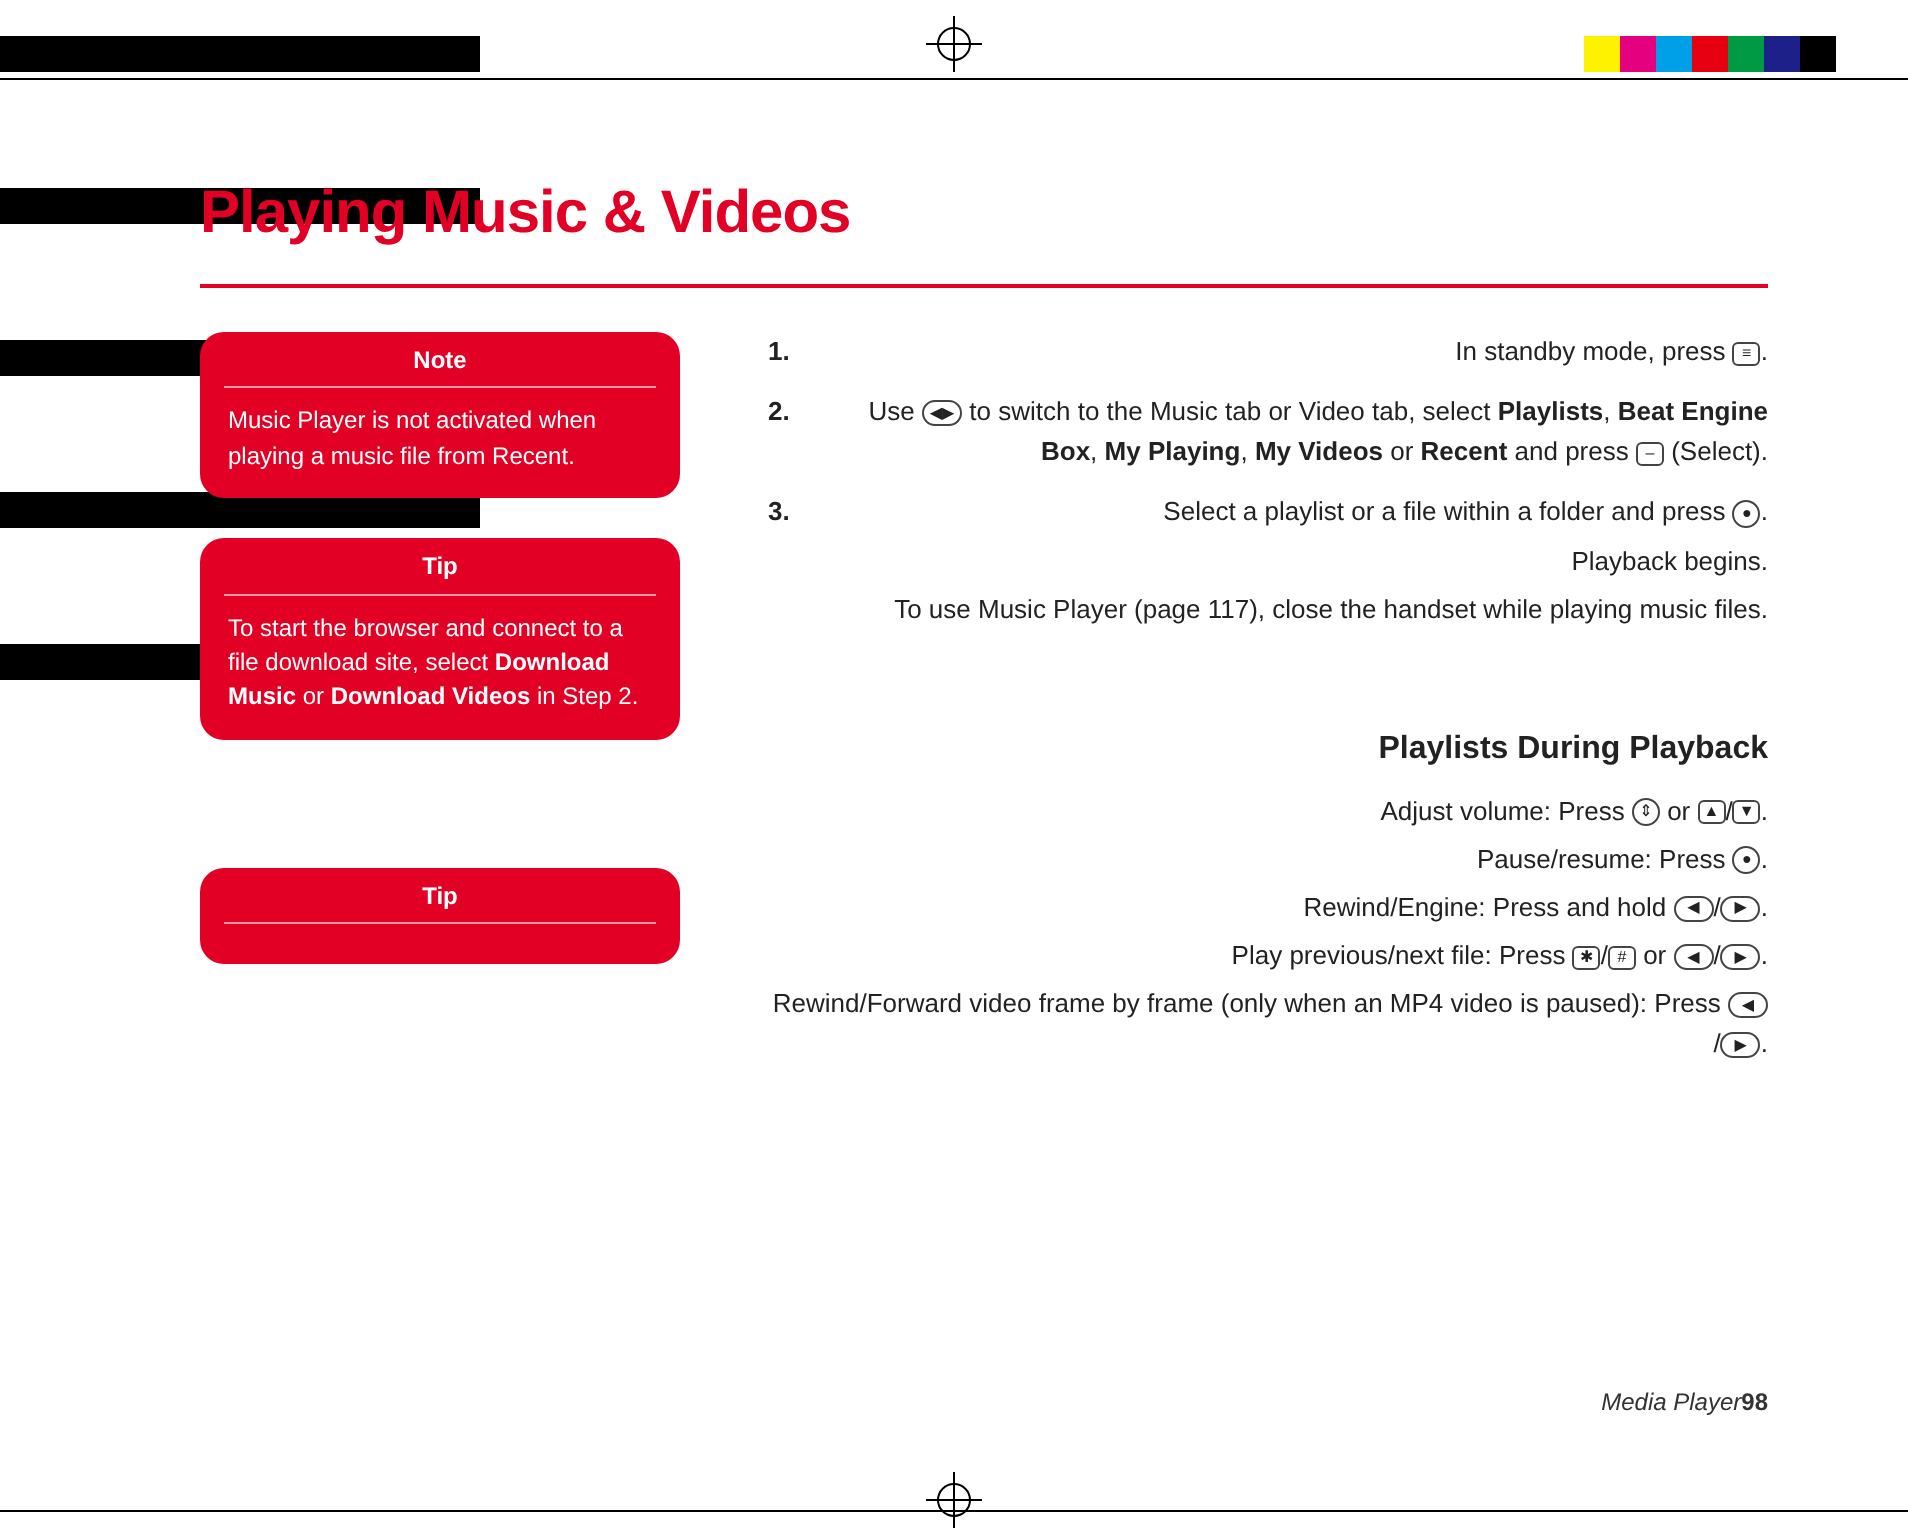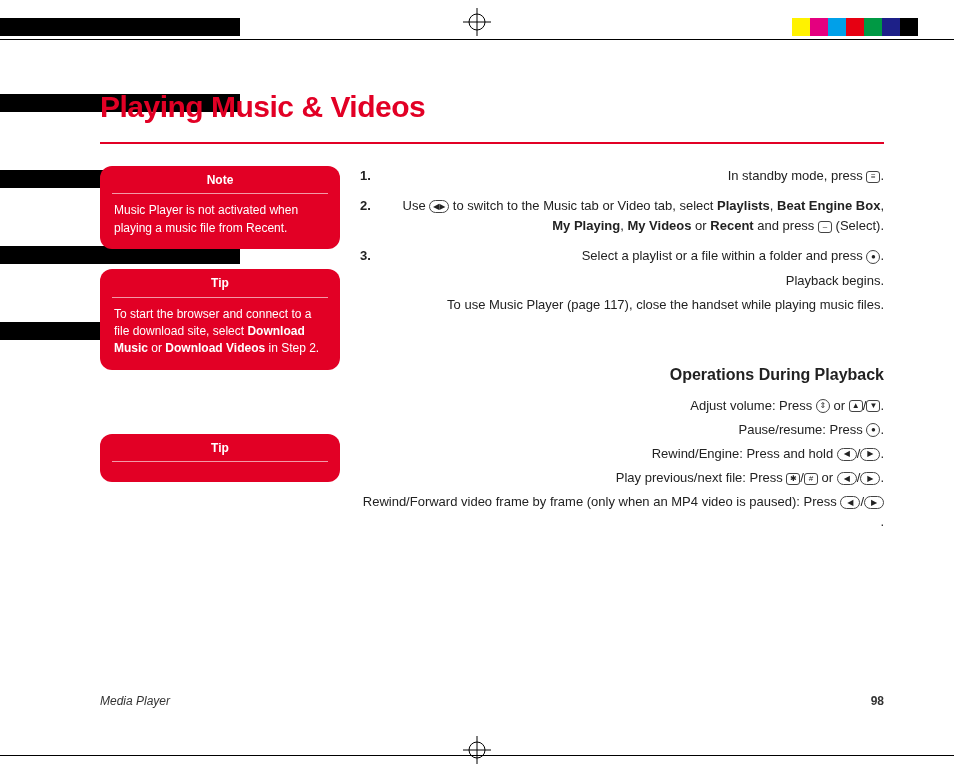--- a/index.html
+++ b/index.html
@@ -18,21 +18,21 @@
   
   .bot-mark { position: absolute; bottom: 10px; left: 0; right: 0; }
   .bot-mark .thin { border-top: 1px solid #000; }
   .reg-bot { position: absolute; bottom: 2px; left: 50%; transform: translateX(-50%); }
 
   
   .page { position: absolute; top: 90px; left: 100px; right: 70px; bottom: 90px; }
 
   h1.title { color: #e20025; font-size: 30px; font-weight: bold; border-bottom: 2px solid #e20025; padding-bottom: 18px; margin-bottom: 22px; font-family: "Arial Narrow", Arial, sans-serif; letter-spacing: -0.5px; }
 
-  .cols { display: flex; gap: 20px; }
+  .cols { display: flex; gap: 44px; }
   .left { width: 240px; flex: 0 0 240px; display: flex; flex-direction: column; gap: 20px; }
   .right { flex: 1; font-size: 13px; line-height: 1.55; color: #222; font-family: "Arial Narrow", Arial, sans-serif; text-align: right; }
 
   
   .callout { background: #e20025; color: #fff; border-radius: 12px; padding: 0 0 12px 0; overflow: hidden; font-size: 12px; line-height: 1.45; }
   .callout .hd { text-align: center; font-weight: bold; padding: 6px 0 4px 0; border-bottom: 1px solid rgba(255,255,255,.6); margin: 0 12px 8px 12px; font-family: "Arial Narrow", Arial, sans-serif; }
   .callout .bd { padding: 0 14px; font-family: "Arial Narrow", Arial, sans-serif; }
   .callout b { font-weight: bold; }
 
   ol.steps { list-style: none; counter-reset: s; }
@@ -44,21 +44,21 @@
 
   .ops p { margin-bottom: 4px; }
 
   
   .key { display: inline-flex; align-items: center; justify-content: center; border: 1px solid #444; border-radius: 3px; min-width: 14px; height: 12px; padding: 0 2px; font-size: 8px; vertical-align: middle; line-height: 10px; background: #fff; color: #222; }
   .key.round { border-radius: 50%; width: 14px; height: 14px; }
   .key.pill  { border-radius: 7px; width: 20px; height: 13px; }
   .key.dark  { background: #333; color: #fff; border-color: #333; }
 
   
-  .footer { position: absolute; left: 100px; right: 70px; bottom: 58px; display: flex; justify-content: space-between; font-size: 12px; font-style: italic; color: #333; font-family: "Arial Narrow", Arial, sans-serif; }
+  .footer { position: absolute; left: 100px; right: 70px; bottom: 58px; display: flex; justify-content: flex-end; font-size: 12px; font-style: italic; color: #333; font-family: "Arial Narrow", Arial, sans-serif; }
   .footer .pn { font-style: normal; font-weight: bold; }
 
   .spacer-gap { height: 24px; }
 </style>
 </head>
 <body>
 
 <div class="top-mark">
   <div class="thin"></div>
   <div class="half left" id="bar-left">
@@ -135,21 +135,21 @@
         <li>
           <span>Use </span><span class="key pill">◀▶</span><span> to switch to the Music tab or Video tab, select </span><b>Playlists</b>, <b>Beat Engine Box</b>, <b>My Playing</b>, <b>My Videos</b><span> or </span><b>Recent</b><span> and press </span><span class="key">–</span><span> (Select).</span>
         </li>
         <li>
           <span>Select a playlist or a file within a folder and press </span><span class="key round">●</span><span>.</span>
           <div class="sub">Playback begins.</div>
           <div class="sub">To use Music Player (page 117), close the handset while playing music files.</div>
         </li>
       </ol>
 
-      <h2 class="sec">Operations During Playback</h2>
+      <h2 class="sec">Playlists During Playback</h2>
       <div class="ops">
         <p>
           <span>Adjust volume: Press </span><span class="key round">⇕</span><span> or </span><span class="key">▲</span><span>/</span><span class="key">▼</span><span>.</span>
         </p>
         <p>
           <span>Pause/resume: Press </span><span class="key round">●</span><span>.</span>
         </p>
         <p>
           <span>Rewind/Engine: Press and hold </span><span class="key pill">◀</span><span>/</span><span class="key pill">▶</span><span>.</span>
         </p>

